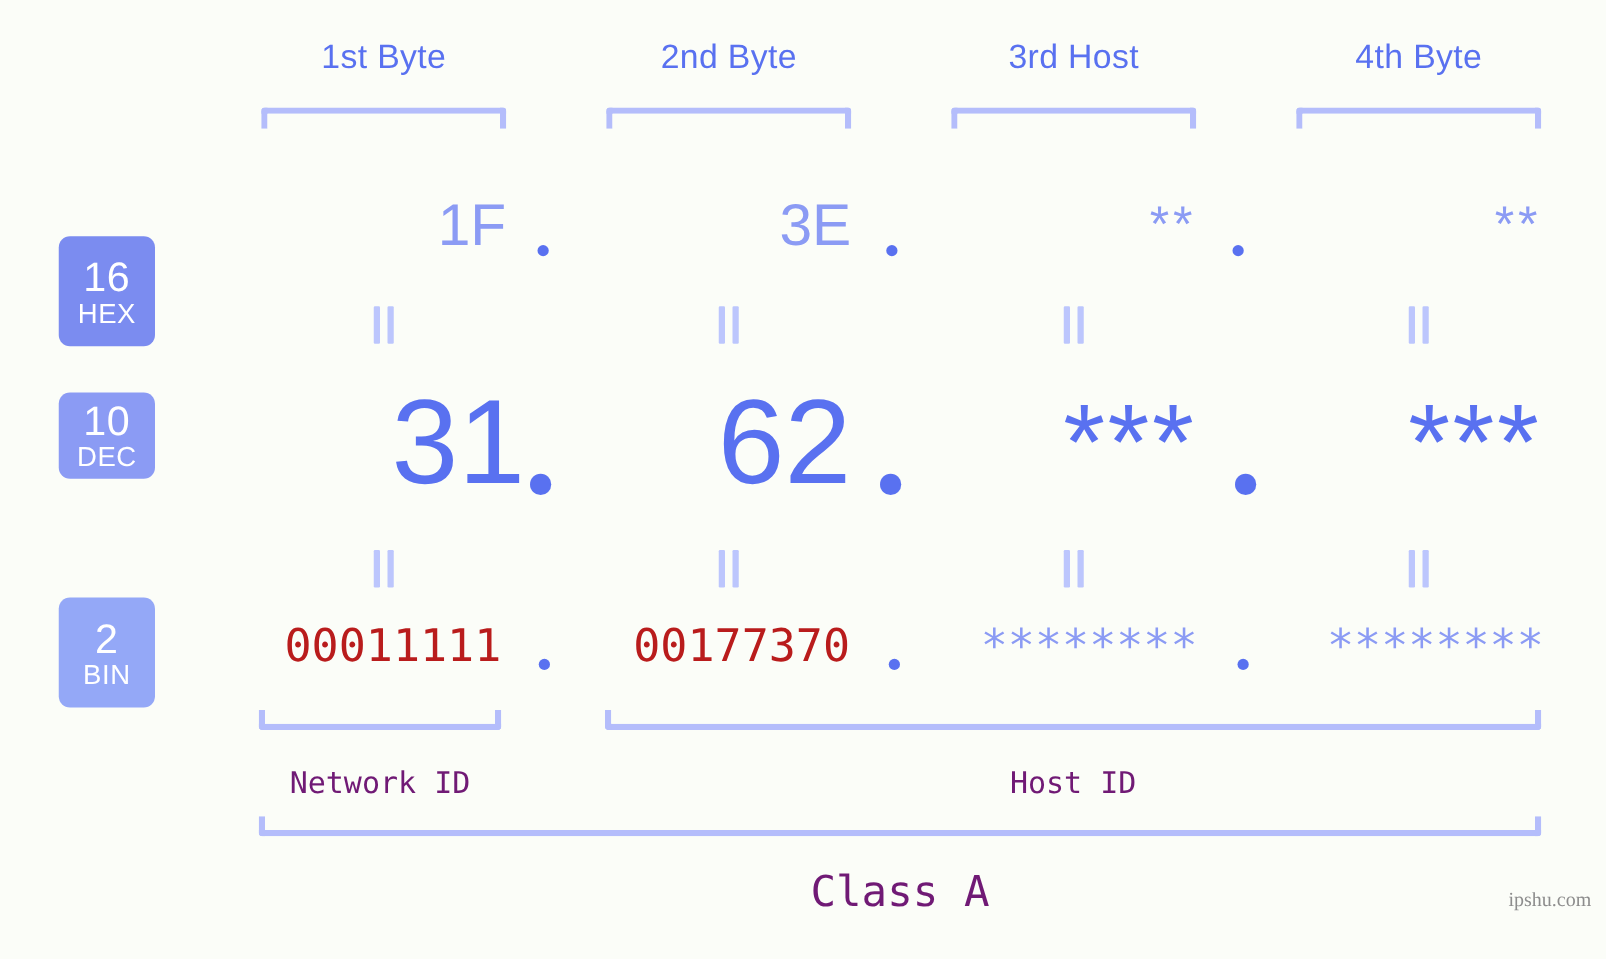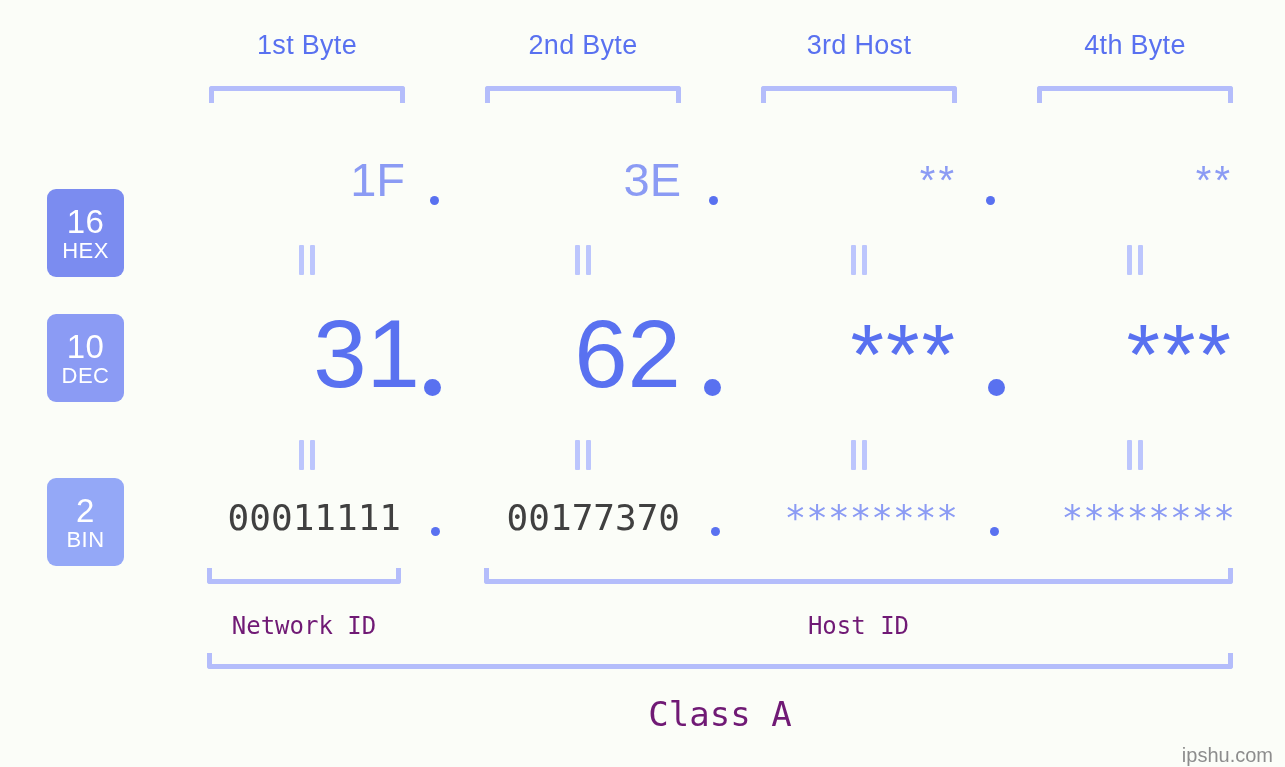--- a/index.html
+++ b/index.html
@@ -75,21 +75,21 @@
     font-weight: 400;
     letter-spacing: 0.5px;
   }
   .badge .nm {
     font-size: 22px;
     font-weight: 400;
     margin-top: 2px;
     letter-spacing: 0.5px;
   }
   #badge-hex { top: 153px; height: 88px; background: #7b8cf0; }
-  #badge-dec { top: 314px; height: 88px; background: #8b9bf4; }
+  #badge-dec { top: 314px; height: 69px; background: #8b9bf4; }
   #badge-bin { top: 478px; height: 88px; background: #94a8f7; }
 
   
   .val {
     position: absolute;
     width: 196px;
     text-align: right;
     white-space: nowrap;
   }
 
@@ -116,21 +116,21 @@
   }
   .row-dec .val.stars {
     font-size: 86px;
     letter-spacing: 2px;
   }
 
   
   .row-bin .val {
     top: 496px;
     font-size: 36px;
-    color: #404040;
+    color: #b91c1c;
     font-family: "DejaVu Sans Mono", monospace;
     line-height: 44px;
     letter-spacing: 0px;
   }
   .row-bin .val.stars {
     color: #8b9bf4;
   }
 
   
   .dot {
@@ -169,25 +169,24 @@
   }
   #caption-network { top: 612px; font-size: 24px; }
   #caption-host    { top: 612px; font-size: 24px; }
   #caption-class   { top: 694px; font-size: 34px; }
 
   
   #watermark {
     position: absolute;
     right: 12px;
     top: 712px;
-    font-size: 20px;
+    font-size: 16px;
     color: #8d8d8d;
-    font-family: Liberation Sans, sans-serif;
+    font-family: Liberation Serif, serif;
     letter-spacing: 0px;
-    margin-top: 32px;
   }
 </style>
 </head>
 <body>
 
 <div class="stage">
 
   <div class="byte-label" style="left:209px">1st Byte</div>
   <div class="byte-label" style="left:485px">2nd Byte</div>
   <div class="byte-label" style="left:761px">3rd Host</div>

